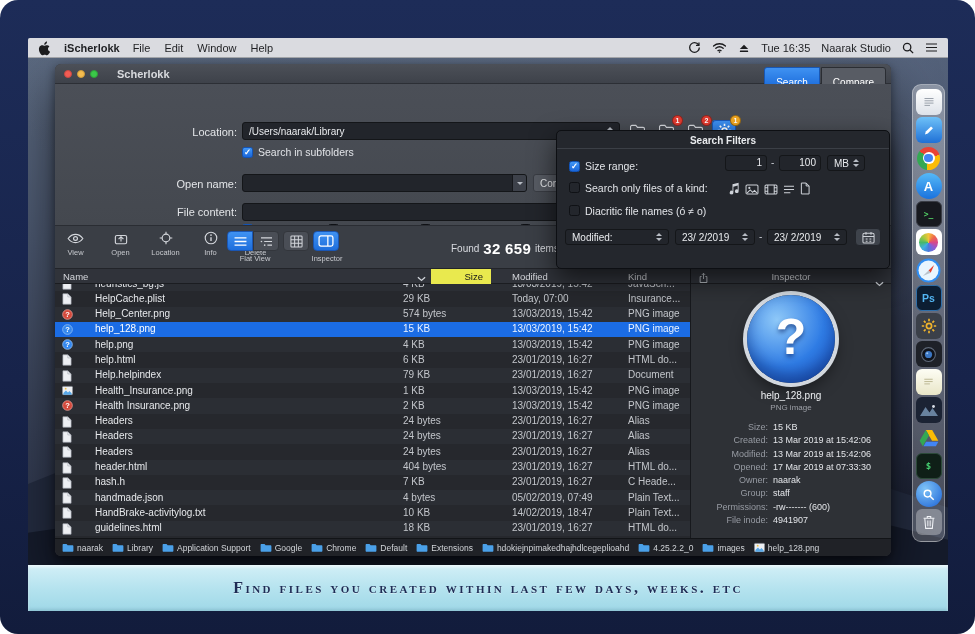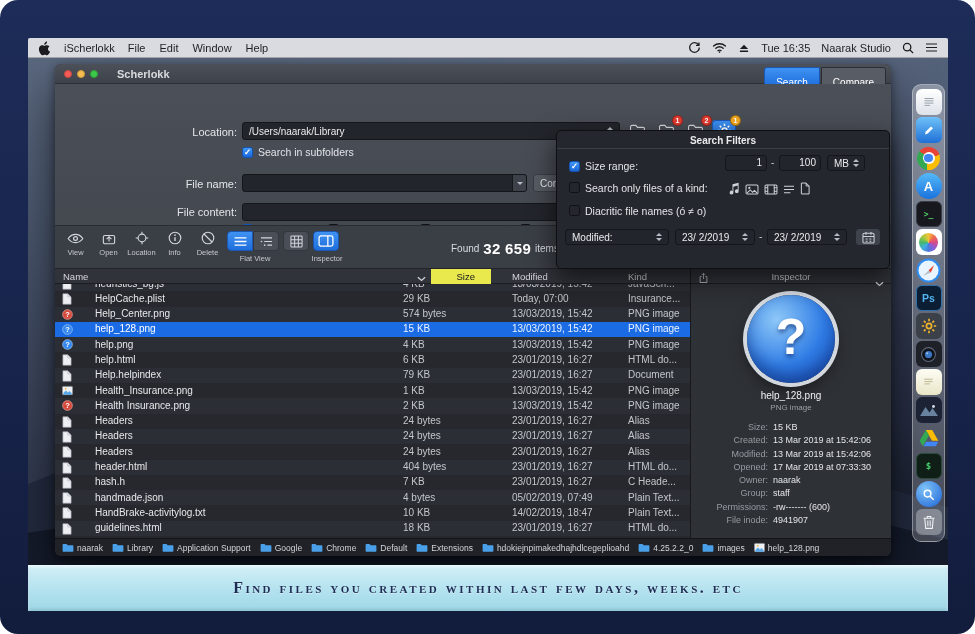--- a/index.html
+++ b/index.html
@@ -8,21 +8,21 @@
 .frame{position:absolute;inset:0;background:linear-gradient(180deg,#1d2c58 0%,#17234a 60%,#121c3c 100%);border-radius:18px;overflow:hidden}
 .desktop{position:absolute;left:28px;top:38px;width:920px;height:527px;overflow:hidden;border-radius:2px;
  background:radial-gradient(120% 80% at 70% 8%,rgba(130,150,180,.35),transparent 60%),
  linear-gradient(168deg,#5c6a80 0%,#49556c 28%,#353e54 55%,#262d42 78%,#141827 100%)}
 .mtn{position:absolute;bottom:0;left:0;width:100%}
 .mtn1{height:180px;background:#232b3f;clip-path:polygon(0 100%,0 55%,18% 18%,32% 62%,48% 28%,65% 72%,82% 38%,100% 68%,100% 100%)}
 .mtn2{height:115px;background:#151b2b;clip-path:polygon(0 100%,0 72%,12% 58%,28% 88%,50% 50%,72% 84%,90% 58%,100% 78%,100% 100%)}
 
 .menubar{position:absolute;left:0;top:0;width:100%;height:20px;background:rgba(222,223,227,.97);border-bottom:1px solid rgba(0,0,0,.25);display:flex;align-items:center;padding:0 10px;gap:13px;font-size:11px;color:#1e1f22;z-index:6}
 .mb-apple{display:flex;align-items:center;margin-top:1px}
-.mb-app{font-weight:normal}
+.mb-app{font-weight:bold}
 #menus{display:flex;gap:14px}
 .mb-right{margin-left:auto;display:flex;align-items:center;gap:11px}
 .mb-right span{display:flex;align-items:center}
 
 .window{position:absolute;left:27px;top:26px;width:836px;height:492px;border-radius:6px;background:#34373d;z-index:3;box-shadow:0 22px 48px rgba(0,0,0,.55),0 3px 10px rgba(0,0,0,.45)}
 .titlebar{position:absolute;top:0;left:0;width:100%;height:20px;background:linear-gradient(#4c5058,#3e424a);border-bottom:1px solid #2c2f35;border-radius:6px 6px 0 0}
 .tl{position:absolute;top:6px;width:8px;height:8px;border-radius:50%}
 .tl.red{left:9px;background:#f25c54;border:1px solid #c94942}
 .tl.yel{left:22px;background:#f5bd4f;border:1px solid #cf9c3a}
 .tl.grn{left:35px;background:#3bc949;border:1px solid #2ea13a}
@@ -46,39 +46,39 @@
 .badge{position:absolute;top:-5px;right:-5px;min-width:11px;height:11px;border-radius:6px;color:#fff;font-size:7px;font-weight:bold;display:flex;align-items:center;justify-content:center;padding:0 2px;border:1px solid rgba(0,0,0,.35)}
 .opt{display:inline-flex;align-items:center;gap:5px;font-size:10.5px;color:#e2e4e8;white-space:nowrap}
 .cb{width:11px;height:11px;border-radius:2.5px;background:#23262c;border:1px solid #0f1115;display:inline-flex;align-items:center;justify-content:center;flex:none}
 .cb.checked{background:linear-gradient(#4297f6,#1a66d9);border-color:#1254b8}
 .cb.checked::after{content:"✓";color:#fff;font-size:8.5px;font-weight:bold;line-height:1}
 .sub-opt{position:absolute;left:187px;top:62px}
 .opt-row{position:absolute;left:187px;top:139px;display:flex;gap:15px}
 .con-btn{position:absolute;left:478px;top:90px;width:52px;height:18px;background:#575b63;border:1px solid #393c43;border-radius:3px;color:#e7e9ec;font-size:10px;font-family:inherit;text-align:left;padding:0 6px}
 
 .toolbar{position:absolute;top:161px;left:0;width:100%;height:44px;background:#3a3e45;border-top:1px solid #2a2d33;border-bottom:1px solid #222429}
-.tb-group{position:absolute;left:6px;top:5px;display:flex;gap:4px}
+.tb-group{position:absolute;left:6px;top:5px;display:flex;gap:16px}
 .tb-btn{width:29px;display:flex;flex-direction:column;align-items:center;gap:3px}
 .tb-btn .ic{height:14px;display:flex;align-items:center}
 .tb-btn .lab{font-size:7.5px;color:#c7c9ce}
 .vseg{position:absolute;left:172px;top:5px;display:flex}
 .vbtn{width:26px;height:20px;background:#4a4e56;border:1px solid #33363c;display:inline-flex;align-items:center;justify-content:center}
 .vseg .vbtn:first-child{border-radius:4px 0 0 4px}
 .vseg .vbtn:last-child{border-radius:0 4px 4px 0}
 .vbtn.lone{position:absolute;left:228px;top:5px;border-radius:4px}
 .vbtn.insp{position:absolute;left:258px;top:5px;border-radius:4px}
 .vbtn.active{background:linear-gradient(#3f92f2,#1e6edc);border-color:#1a56b4}
 .tb-caption{position:absolute;top:28px;text-align:center;font-size:7.5px;color:#c7c9ce}
 .found{position:absolute;left:396px;top:0;height:44px;display:flex;align-items:center;color:#d9dbe0;font-size:10px;white-space:nowrap}
 .found b{font-size:15px;color:#fff;margin:0 4px;letter-spacing:.3px}
 
 .thead{position:absolute;top:205px;left:0;width:635px;height:15px;background:#30333a;border-bottom:1px solid #1b1d21;font-size:9.5px;color:#d5d7dc}
 .h-name{position:absolute;left:8px;line-height:15px}
 .h-sort{position:absolute;left:362px;top:4px}
-.h-size{position:absolute;left:376px;width:60px;background:#e9e94e;color:#141519;text-align:right;padding-right:16px;line-height:15px}
+.h-size{position:absolute;left:376px;width:60px;background:#e9e94e;color:#141519;text-align:right;padding-right:8px;line-height:15px}
 .h-mod{position:absolute;left:457px;line-height:15px}
 .h-kind{position:absolute;left:573px;line-height:15px}
 .tbody{position:absolute;top:220px;left:0;width:635px;height:254px;background:#26282d;overflow:hidden}
 .trow{position:relative;height:15.3px;font-size:10px;color:#e6e8eb}
 .trow.alt{background:#2b2e34}
 .trow.sel{background:#1b6ce4;color:#fff}
 .ficon{position:absolute;left:7px;top:2px;width:11px;height:12px}
 .c-name{position:absolute;left:40px;top:1.5px;width:324px;white-space:nowrap;overflow:hidden}
 .c-size{position:absolute;left:348px;top:1.5px;width:88px;text-align:left;color:#c3c6cb}
 .c-mod{position:absolute;left:457px;top:1.5px;width:110px;color:#c3c6cb;white-space:nowrap;overflow:hidden}
@@ -223,21 +223,21 @@
                 <circle cx="8" cy="8" r="2.6"></circle>
                 <path d="M8 .8v2.4M8 12.8v2.4M.8 8h2.4M12.8 8h2.4M2.9 2.9l1.7 1.7M11.4 11.4l1.7 1.7M13.1 2.9l-1.7 1.7M4.6 11.4l-1.7 1.7"></path>
               </svg>
               <span class="badge" style="background:#f2a822">1</span>
             </button>
           </div>
         <label class="opt sub-opt">
           <span class="cb checked"></span>
           <span>Search in subfolders</span>
         </label>
-        <span class="flabel" style="top:94px">File name:</span>
+        <span class="flabel" style="top:94px">Open name:</span>
         <div class="field" style="left:187px;top:90px;width:285px">
           <span></span>
           <span class="dd-box">
               <span class="stepper" style="margin:0;padding:0">
                 <i class="dn"></i>
               </span>
             </span>
         </div>
         <button class="con-btn">Con</button>
         <span class="flabel" style="top:122px">File content:</span>

